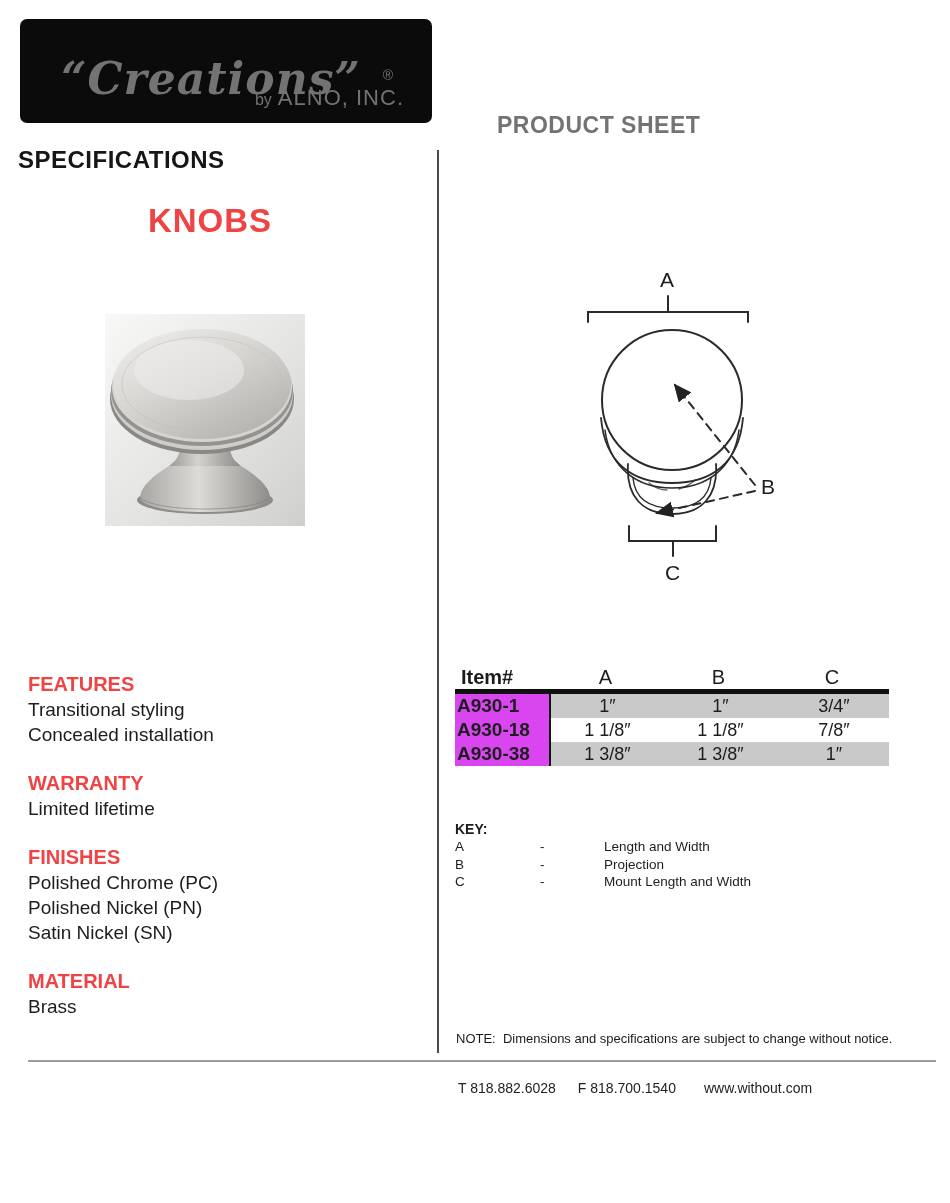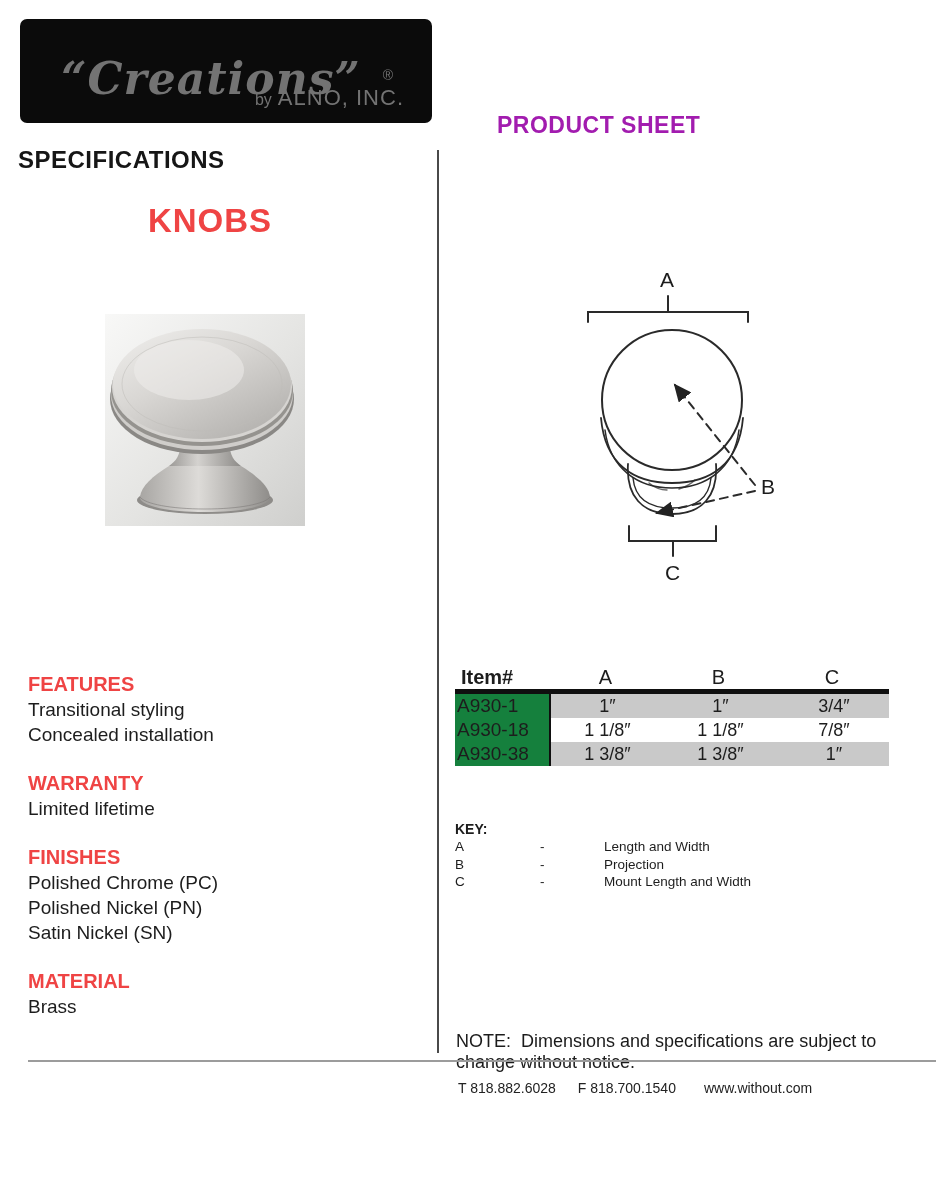--- a/index.html
+++ b/index.html
@@ -30,21 +30,21 @@
   }
   .logo-byline .by { font-size:16px; letter-spacing:0; margin-right:6px; }
 
   
   .spec-heading {
     position:absolute; left:18px; top:146px;
     font-size:24px; font-weight:700; letter-spacing:0.5px; color:#161616;
   }
   .product-sheet-heading {
     position:absolute; left:497px; top:112px;
-    font-size:23px; font-weight:700; letter-spacing:0.5px; color:#a21caf;
+    font-size:23px; font-weight:700; letter-spacing:0.5px; color:#737373;
   }
   .product-title {
     position:absolute; left:0; top:202px; width:420px; text-align:center;
     font-size:33px; font-weight:700; letter-spacing:1px; color:#ef4444;
   }
 
   
   .v-divider {
     position:absolute; left:437px; top:150px; width:2px; height:903px;
     background:#4a4a4a;
@@ -65,22 +65,22 @@
   .spec-table { position:absolute; left:455px; top:666px; width:434px; }
   .t-head {
     display:grid; grid-template-columns:94px 113px 113px 114px;
     align-items:end; height:28px; padding-bottom:3px;
     border-bottom:5px solid #0f0f0f; font-size:20px;
   }
   .t-head .h-item { font-weight:700; padding-left:6px; }
   .t-head .h-dim { text-align:center; font-weight:400; }
   .t-row { display:grid; grid-template-columns:94px 340px; height:24px; }
   .t-item {
-    font-weight:400; font-size:19px; line-height:24px; padding-left:2px;
-    background:#15803d;
+    font-weight:700; font-size:19px; line-height:24px; padding-left:2px;
+    background:#d946ef;
   }
   .t-vals {
     display:grid; grid-template-columns:113px 113px 114px;
     border-left:2px solid #0f0f0f;
   }
   .t-row.stripe .t-vals { background:#c9c9c9; }
   .t-val { text-align:center; font-size:18px; line-height:24px; }
 
   
   .key { position:absolute; left:455px; top:820px; }
@@ -90,21 +90,21 @@
   
   .sections { position:absolute; left:28px; top:672px; width:390px; }
   .sections h3 { font-size:20px; font-weight:700; line-height:25px; color:#ef4444; }
   .sections h3 + .sec-items { margin-bottom:0; }
   .sections .sec-block + .sec-block { margin-top:24px; }
   .sec-items div { font-size:19px; line-height:25px; }
 
   
   .note {
     position:absolute; left:456px; top:1031px; width:475px;
-    font-size:18px; white-space:pre-wrap; color:#1b1b1b;
+    font-size:13px; white-space:pre-wrap; color:#1b1b1b;
   }
   .footer-rule {
     position:absolute; left:28px; top:1060px; width:908px; height:2px;
     background:#9c9c9c;
   }
   .footer { position:absolute; left:458px; top:1080px; display:flex; font-size:14px; color:#222; }
   .footer .f-fax { margin-left:22px; }
   .footer .f-web { margin-left:28px; }
 </style>
 </head>

